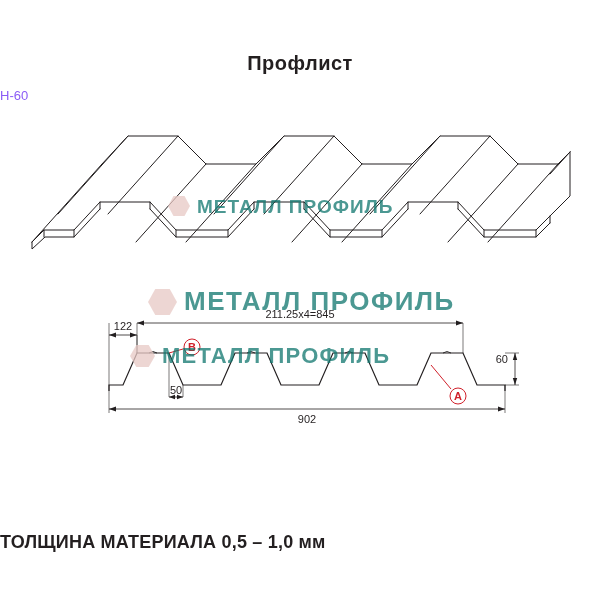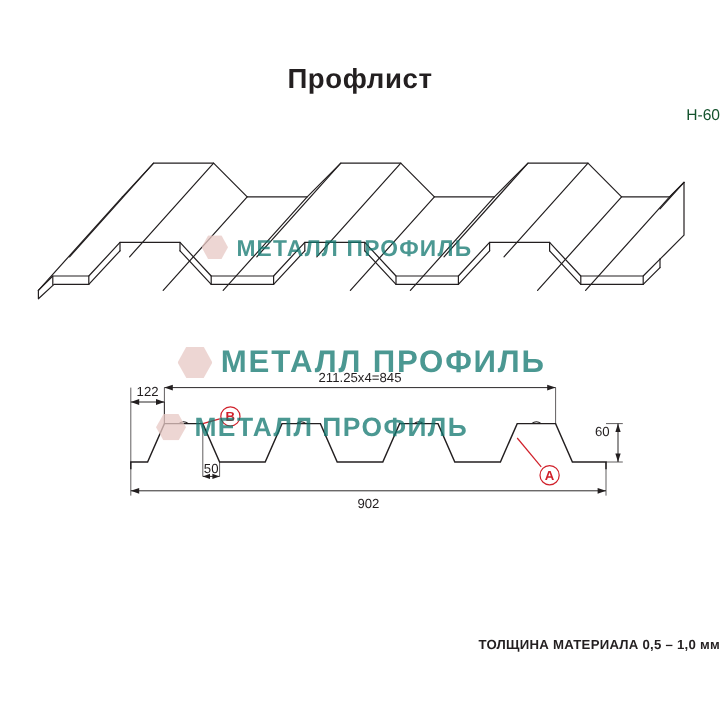--- a/index.html
+++ b/index.html
@@ -19,55 +19,55 @@
     position: relative;
     width: 600px;
     height: 600px;
   }
   .title {
     position: absolute;
     top: 52px;
     left: 0;
     width: 600px;
     text-align: center;
-    font-size: 23px;
+    font-size: 20px;
     font-weight: bold;
     letter-spacing: 0.5px;
     color: #231f20;
   }
   .subtitle {
     position: absolute;
     top: 88px;
     left: 0;
     width: 600px;
-    text-align: right;
+    text-align: left;
     font-size: 13px;
-    color: #14532d;
+    color: #8b5cf6;
   }
   .iso-wrap {
     position: absolute;
     top: 118px;
     left: 10px;
     width: 580px;
     height: 150px;
   }
   .draw-wrap {
     position: absolute;
     top: 305px;
     left: 95px;
     width: 430px;
     height: 130px;
   }
   .footer {
     position: absolute;
     top: 532px;
     left: 0;
     width: 600px;
-    text-align: right;
-    font-size: 11px;
+    text-align: left;
+    font-size: 18px;
     font-weight: bold;
     color: #231f20;
     letter-spacing: 0.2px;
   }
   
   .wm {
     position: absolute;
     font-family: "Liberation Sans", sans-serif;
     font-weight: bold;
     color: #0f766e;

